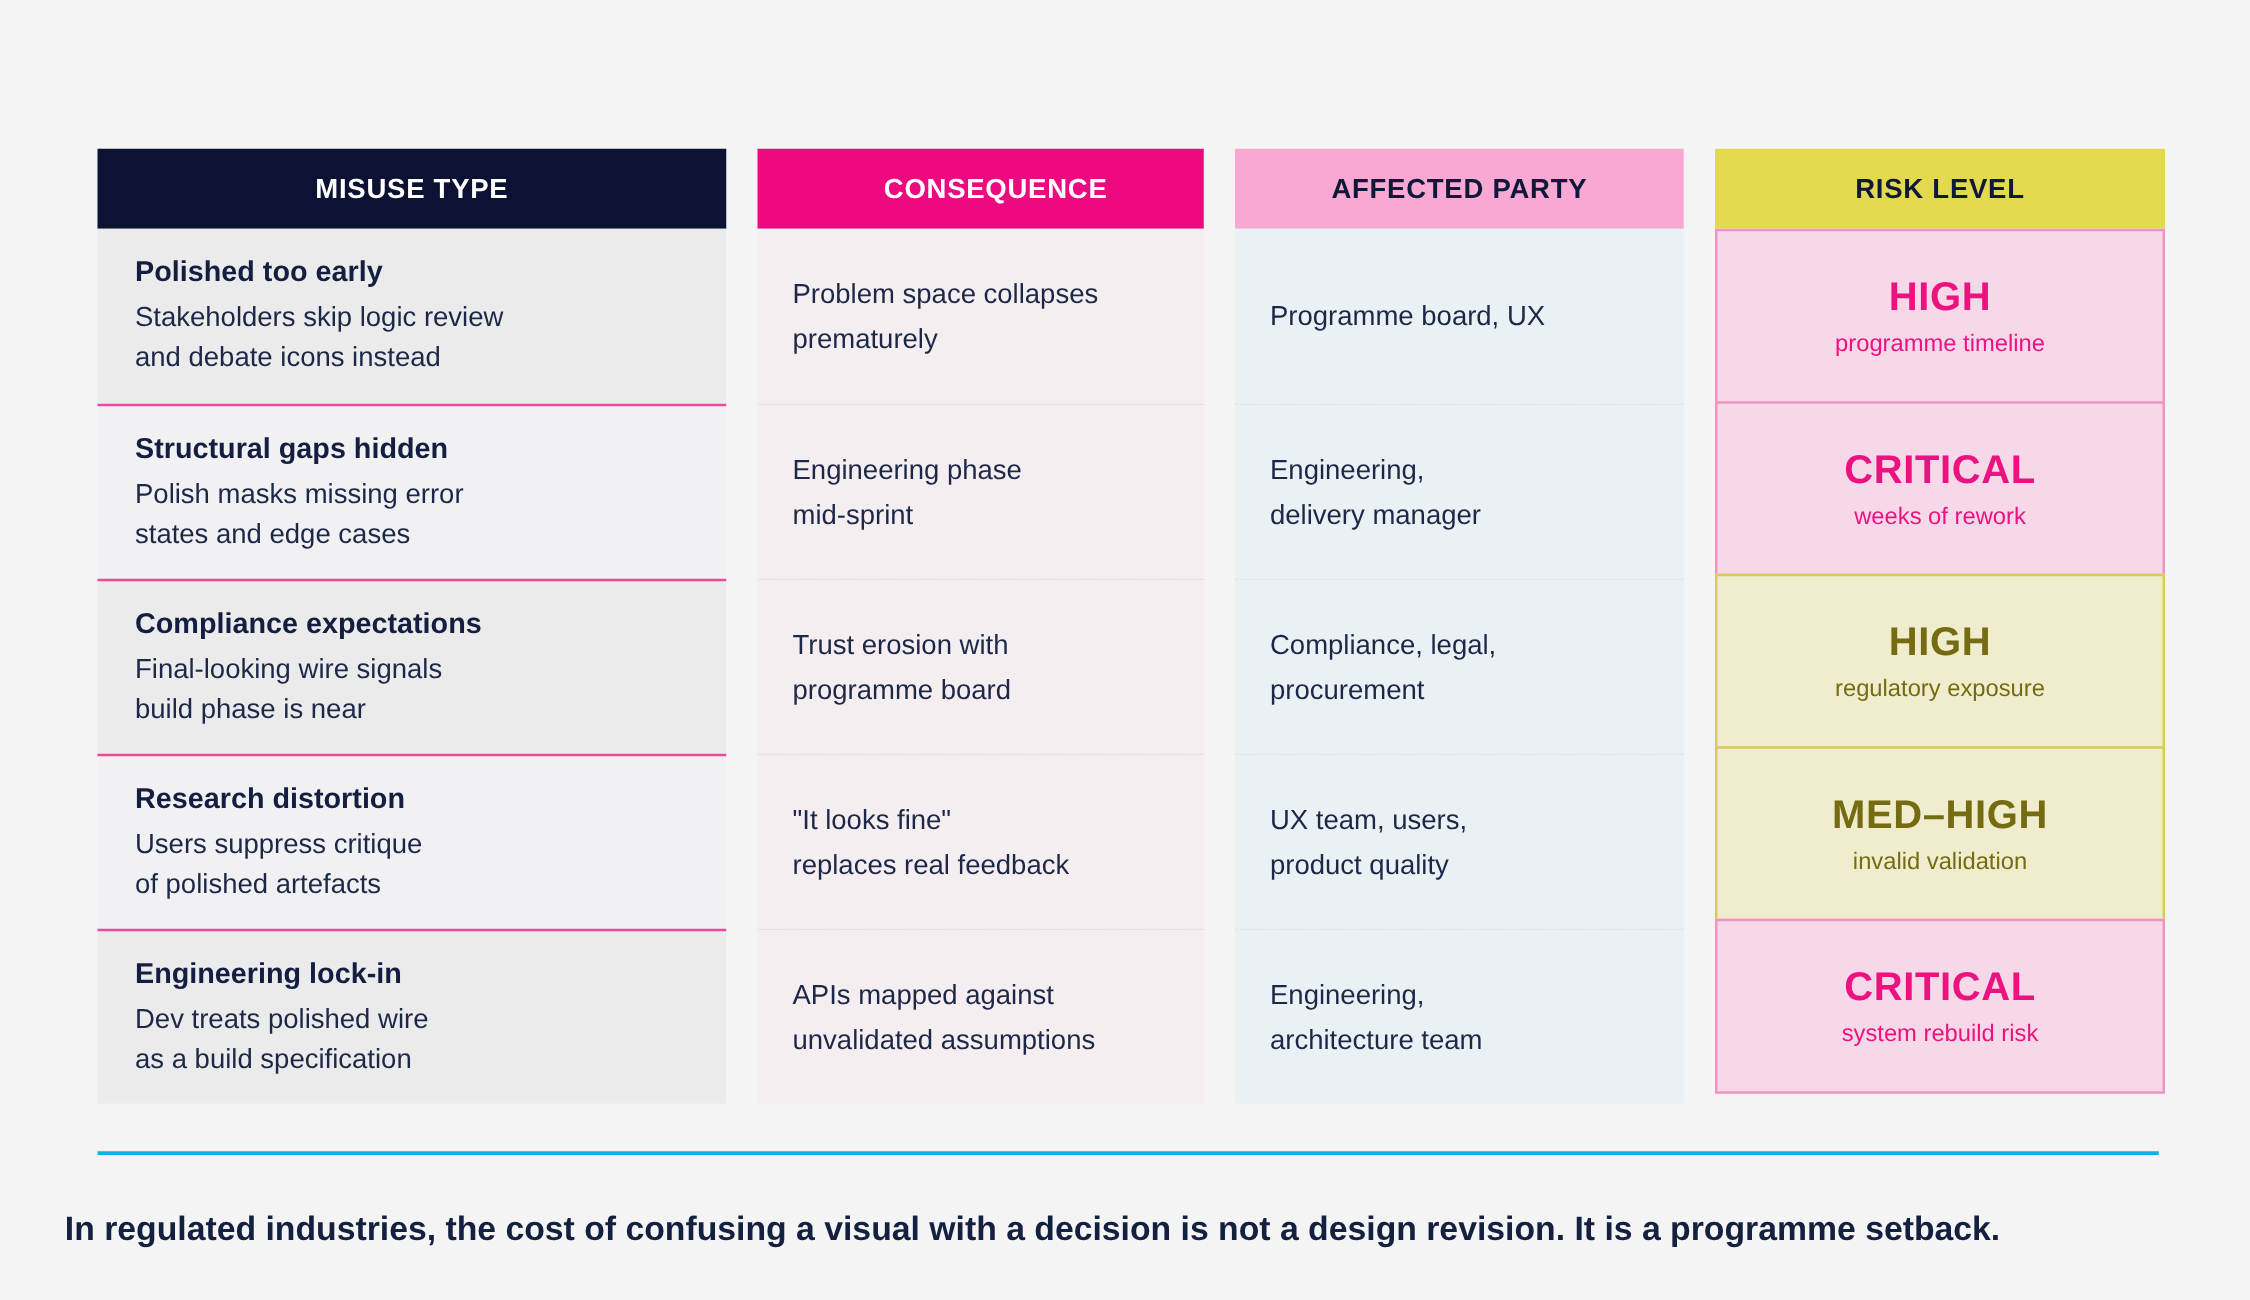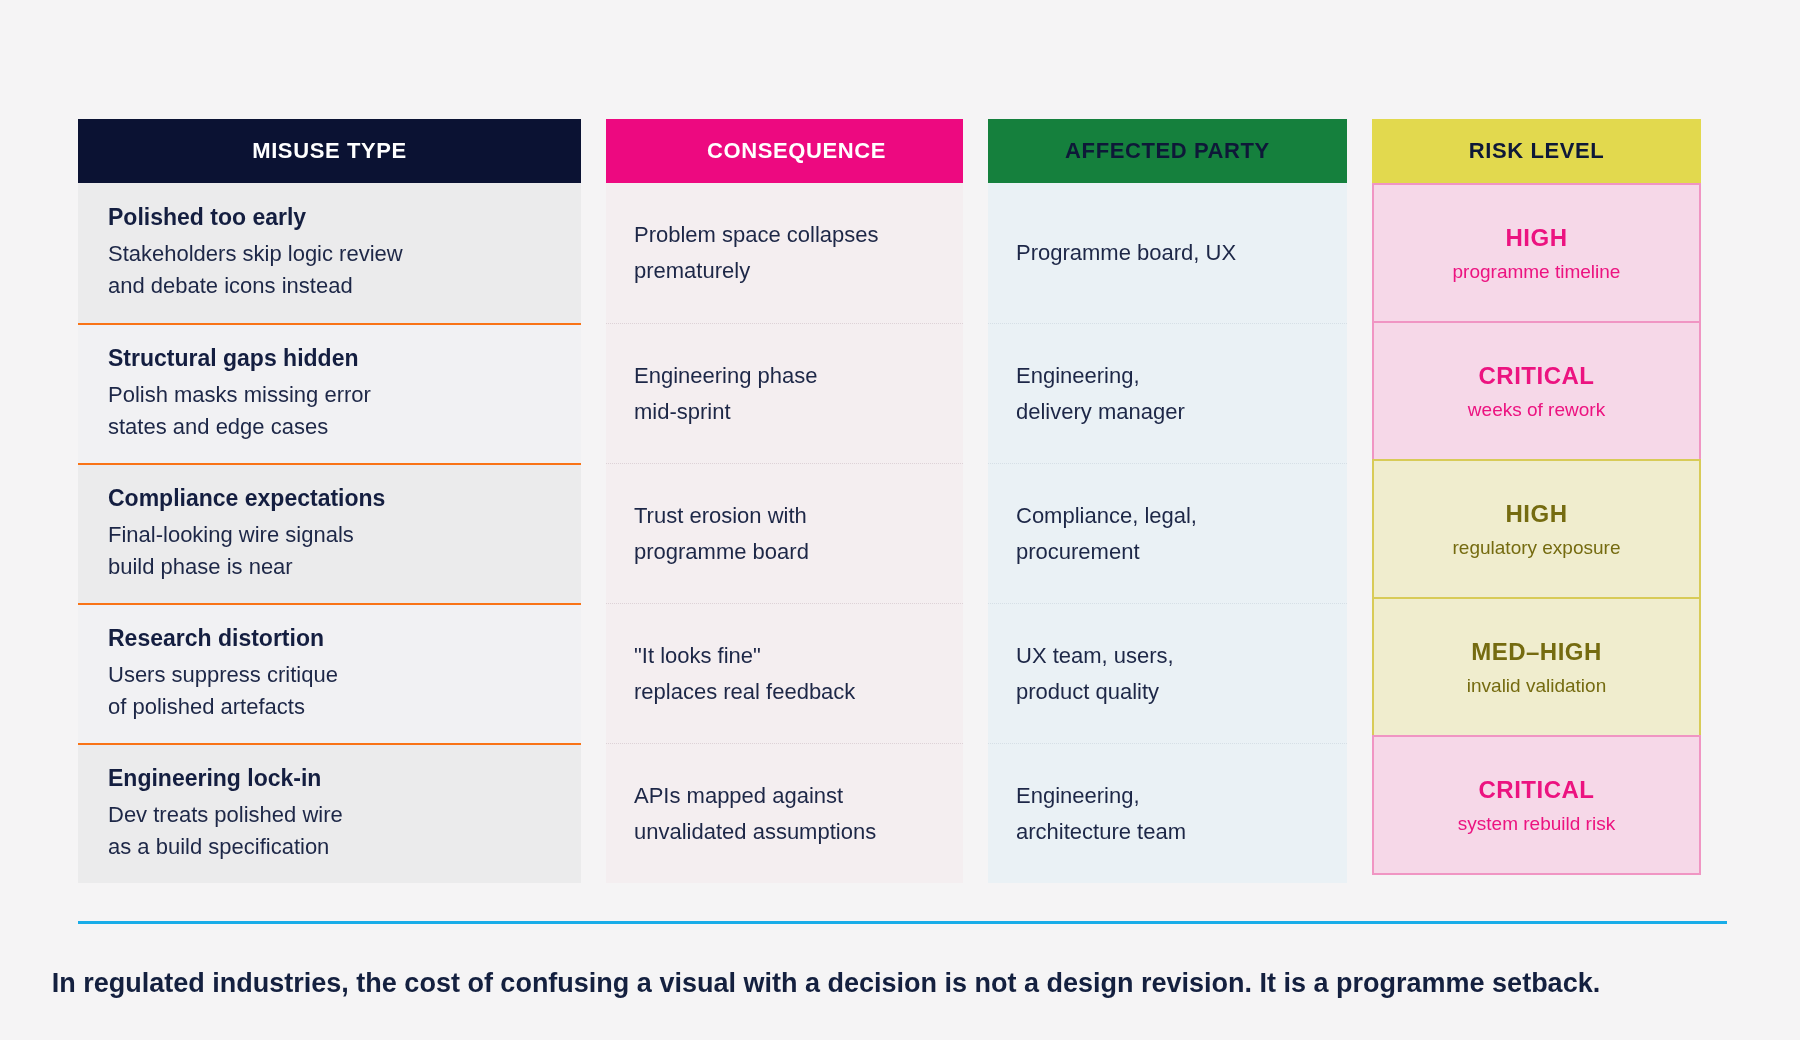--- a/index.html
+++ b/index.html
@@ -10,60 +10,60 @@
     color:#1d2747;
     position:relative;
     overflow:hidden;
   }
   .stage{position:absolute;left:0;top:0;width:1800px;height:1040px;}
 
   .col{position:absolute;top:119px;display:flex;flex-direction:column;}
   .col-misuse{left:78px;width:503px;}
   .col-consequence{left:606px;width:357px;}
   .col-affected{left:988px;width:359px;}
-  .col-risk{left:1372px;width:329px;justify-content:space-between;}
+  .col-risk{left:1372px;width:360px;justify-content:space-between;}
 
   .hdr{
     height:64px;flex:0 0 64px;
     display:flex;align-items:center;justify-content:center;
     font-size:22px;font-weight:700;letter-spacing:.6px;
     box-sizing:border-box;
   }
   .hdr-misuse{background:#0b1233;color:#ffffff;}
   .hdr-consequence{background:#ed0980;color:#ffffff;padding-left:24px;}
-  .hdr-affected{background:#15803d;color:#0e1838;}
+  .hdr-affected{background:#f9a8d4;color:#0e1838;}
   .hdr-risk{background:#e2d94e;color:#0e1838;}
 
   .cell{
     height:140px;flex:0 0 140px;
     box-sizing:border-box;
     display:flex;flex-direction:column;justify-content:center;
   }
 
   
   .col-misuse .cell{padding:0 30px;}
   .col-misuse .cell:nth-child(even){background:#ebebec;}
   .col-misuse .cell:nth-child(odd){background:#f1f1f3;}
-  .col-misuse .cell + .cell{border-top:2px solid #f97316;}
+  .col-misuse .cell + .cell{border-top:2px solid #ec4899;}
   .m-title{font-size:23px;font-weight:700;color:#141e40;margin-bottom:7px;}
   .m-desc{font-size:22px;line-height:32px;color:#1d2747;white-space:pre-line;}
 
   
   .col-consequence .cell{background:#f4eef0;padding:0 28px;}
   .col-affected .cell{background:#eaf1f5;padding:0 28px;}
   .col-consequence .cell + .cell{border-top:1px dotted #ddd2d7;}
   .col-affected .cell + .cell{border-top:1px dotted #d6dfe6;}
   .plain-text{font-size:22px;line-height:36px;white-space:pre-line;color:#1d2747;}
 
   
   .col-risk .cell{align-items:center;text-align:center;border:2px solid transparent;}
   .col-risk .cell + .cell{margin-top:-2px;}
   .risk-pink{background:#f6d8e8;border-color:#f095c3 !important;color:#ec1380;}
   .risk-yellow{background:#f0edce;border-color:#d8cb57 !important;color:#756b10;}
-  .r-level{font-size:24px;font-weight:700;letter-spacing:.5px;}
+  .r-level{font-size:32px;font-weight:700;letter-spacing:.5px;}
   .r-note{font-size:19px;margin-top:9px;}
 
   .rule{
     position:absolute;left:78px;top:921px;
     width:1649px;height:3px;background:#18ace8;
   }
   .footer-note{
     position:absolute;left:0;top:968px;width:1652px;
     text-align:center;
     font-size:27px;font-weight:700;color:#14203f;

